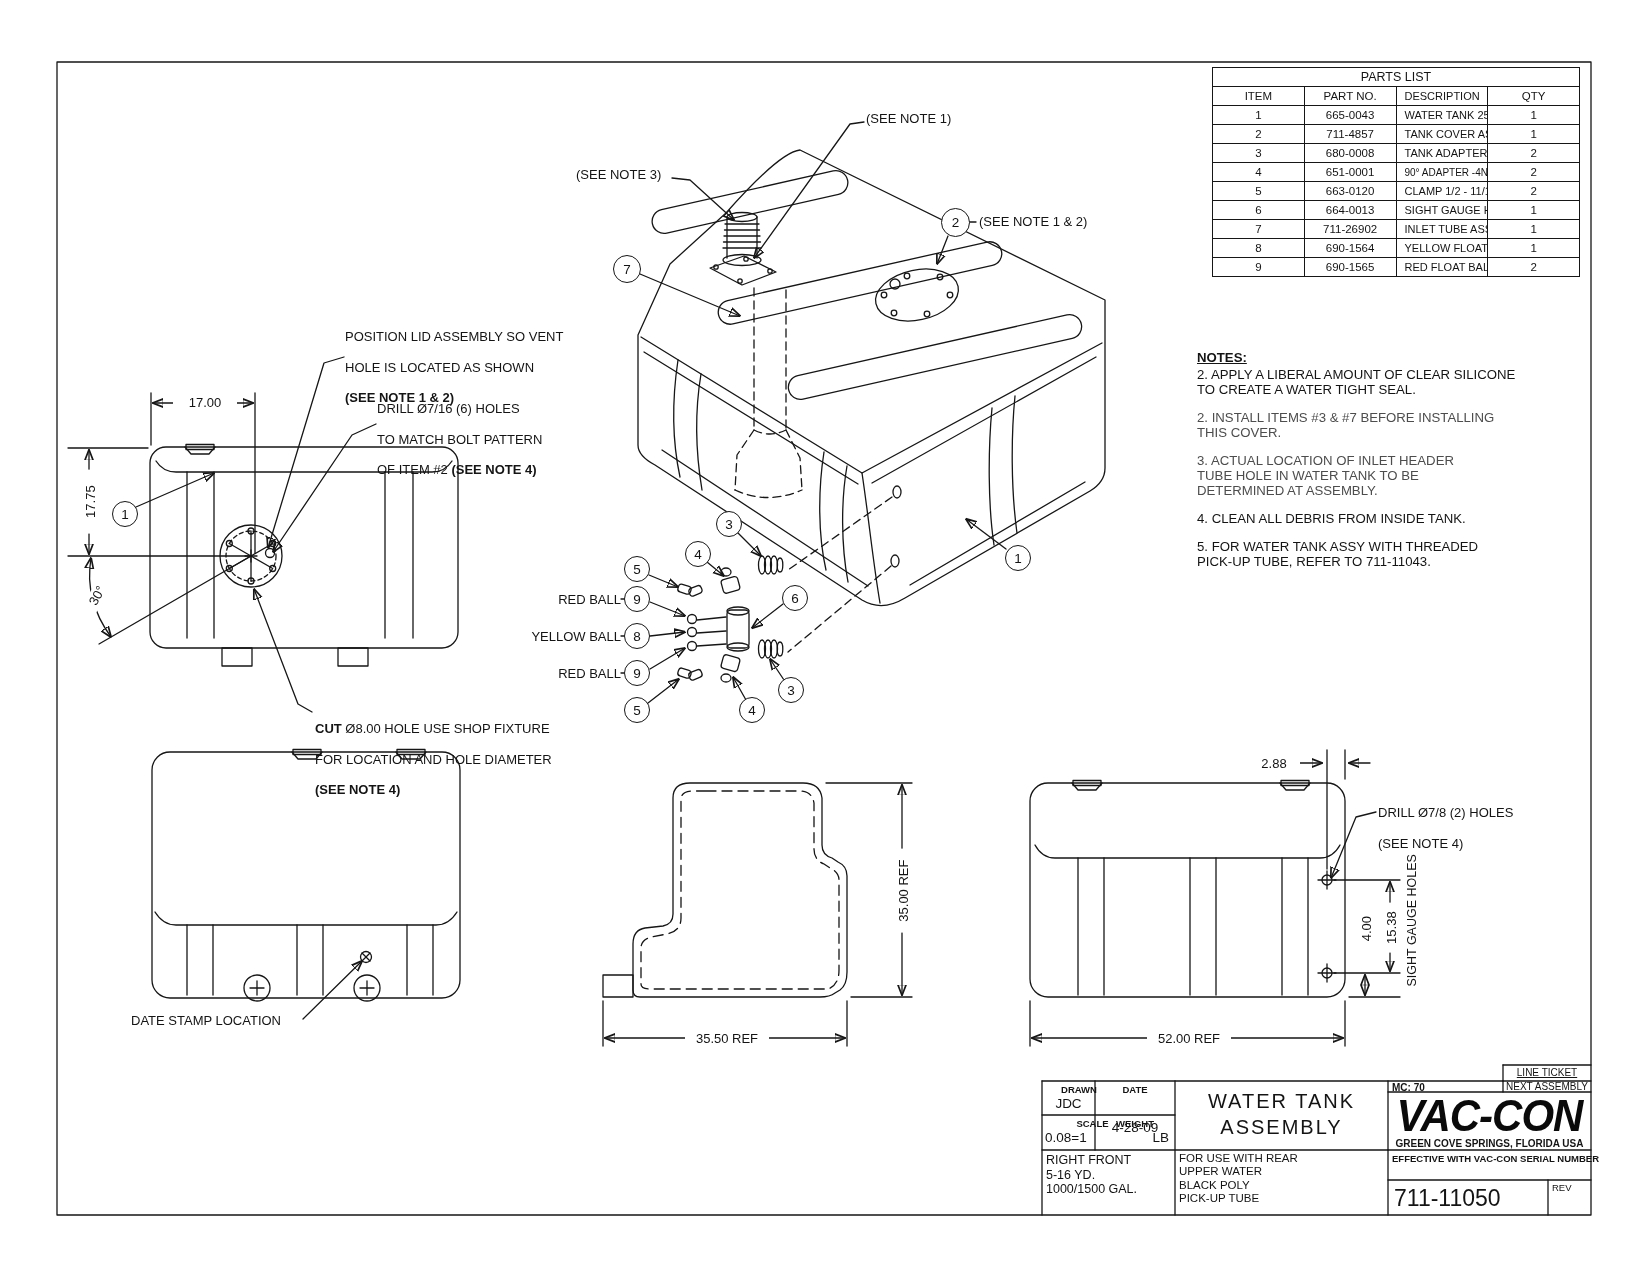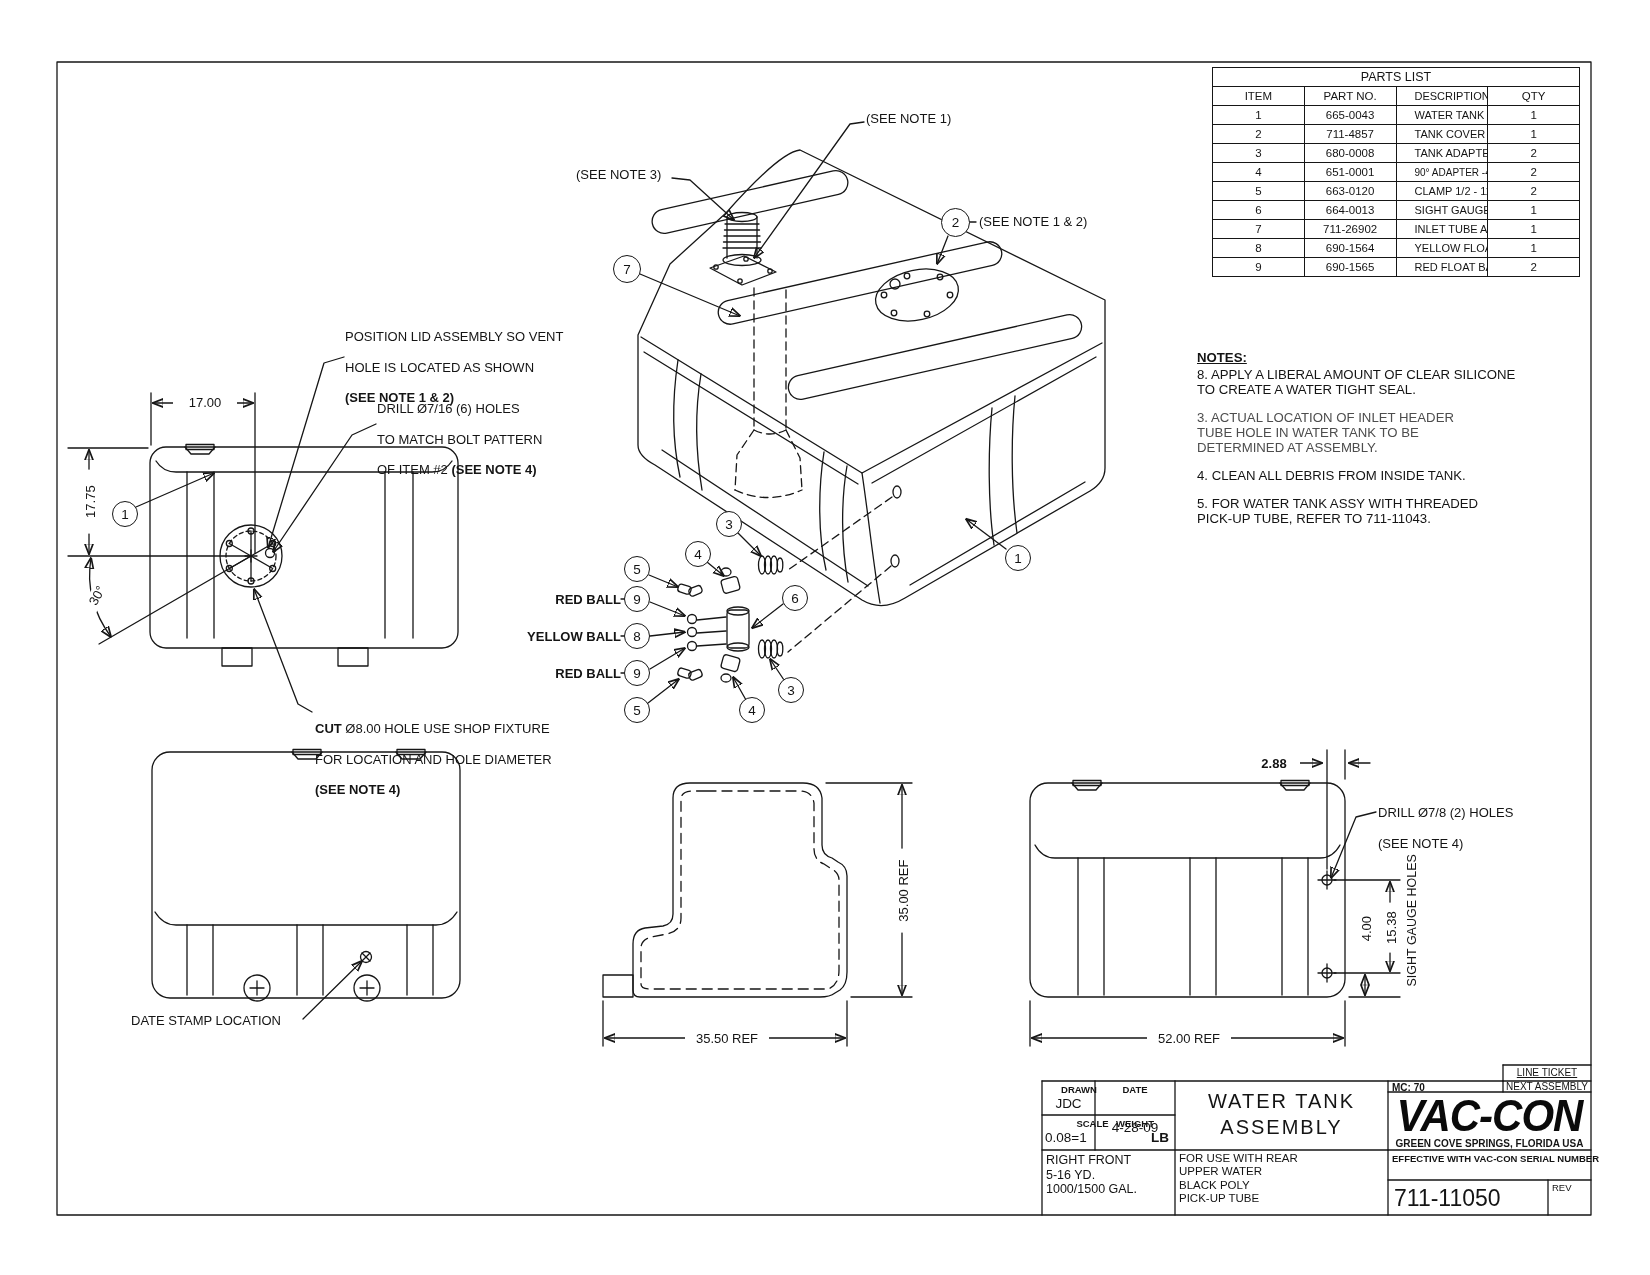--- a/index.html
+++ b/index.html
@@ -4,30 +4,30 @@
 <style>
   html,body{margin:0;padding:0;background:#fff;}
   #sheet{position:relative;width:1650px;height:1275px;background:#fff;
          font-family:"Liberation Sans",sans-serif;color:#141414;overflow:hidden;}
   svg{position:absolute;left:0;top:0;}
   svg *{vector-effect:non-scaling-stroke;}
   .lines path,.lines line,.lines rect,.lines circle,.lines ellipse,.lines polyline{
      fill:none;stroke:#161616;stroke-width:1.3;stroke-linecap:round;stroke-linejoin:round;}
   .t{position:absolute;white-space:pre-line;font-size:13px;line-height:1.17;color:#141414;}
   .c{text-align:center;}
-  .r{text-align:right;font-weight:bold;}
+  .r{text-align:right;}
   .b{font-weight:bold;}
   .dim{background:#fff;padding:0 2px;text-align:center;}
   .rot{transform:rotate(-90deg);}
   .balloon{position:absolute;width:26px;height:26px;border:1.6px solid #161616;border-radius:50%;
            display:flex;align-items:center;justify-content:center;font-size:13.5px;background:#fff;box-sizing:border-box;}
   
   #parts{position:absolute;left:1212px;top:67px;width:368px;border-collapse:collapse;
          font-size:11.5px;table-layout:fixed;}
-  #parts td,#parts th{border:1.4px solid #161616;height:18px;padding:0 18px;white-space:nowrap;
+  #parts td,#parts th{border:1.4px solid #161616;height:18px;padding:0 8px;white-space:nowrap;
          overflow:hidden;font-weight:normal;}
   #parts .ci{width:30px;text-align:center;}
   #parts .cp{width:80px;text-align:center;}
   #parts .cd{width:227px;text-align:left;font-size:11px;}
   #parts .cq{width:25px;text-align:center;}
   #parts .title{ text-align:center;font-size:12.5px;}
   
   #notes{position:absolute;left:1197px;top:350px;width:395px;font-size:13.2px;}
   #notes .hd{font-weight:bold;text-decoration:underline;margin-bottom:2px;}
   #notes .note{margin-bottom:13px;white-space:pre-line;}
@@ -361,22 +361,24 @@
           <td class="ci">9</td>
           <td class="cp">690-1565</td>
           <td class="cd">RED FLOAT BALL</td>
           <td class="cq">2</td>
         </tr>
 </tbody>
     </table>
 
 <div id="notes">
   <div class="hd">NOTES:</div>
-  <div class="note">8. APPLY A LIBERAL AMOUNT OF CLEAR SILICONE
+  <div class="note">2. APPLY A LIBERAL AMOUNT OF CLEAR SILICONE
 TO CREATE A WATER TIGHT SEAL.</div>
+  <div class="note lite">2. INSTALL ITEMS #3 &amp; #7 BEFORE INSTALLING
+THIS COVER.</div>
   <div class="note lite">3. ACTUAL LOCATION OF INLET HEADER
 TUBE HOLE IN WATER TANK TO BE
 DETERMINED AT ASSEMBLY.</div>
   <div class="note">4. CLEAN ALL DEBRIS FROM INSIDE TANK.</div>
   <div class="note">5. FOR WATER TANK ASSY WITH THREADED
 PICK-UP TUBE, REFER TO 711-11043.</div>
 </div>
 
 <div class="t" style="left:866px;top:111px;">(SEE NOTE 1)</div>
 <div class="t" style="left:576px;top:167px;">(SEE NOTE 3)</div>

